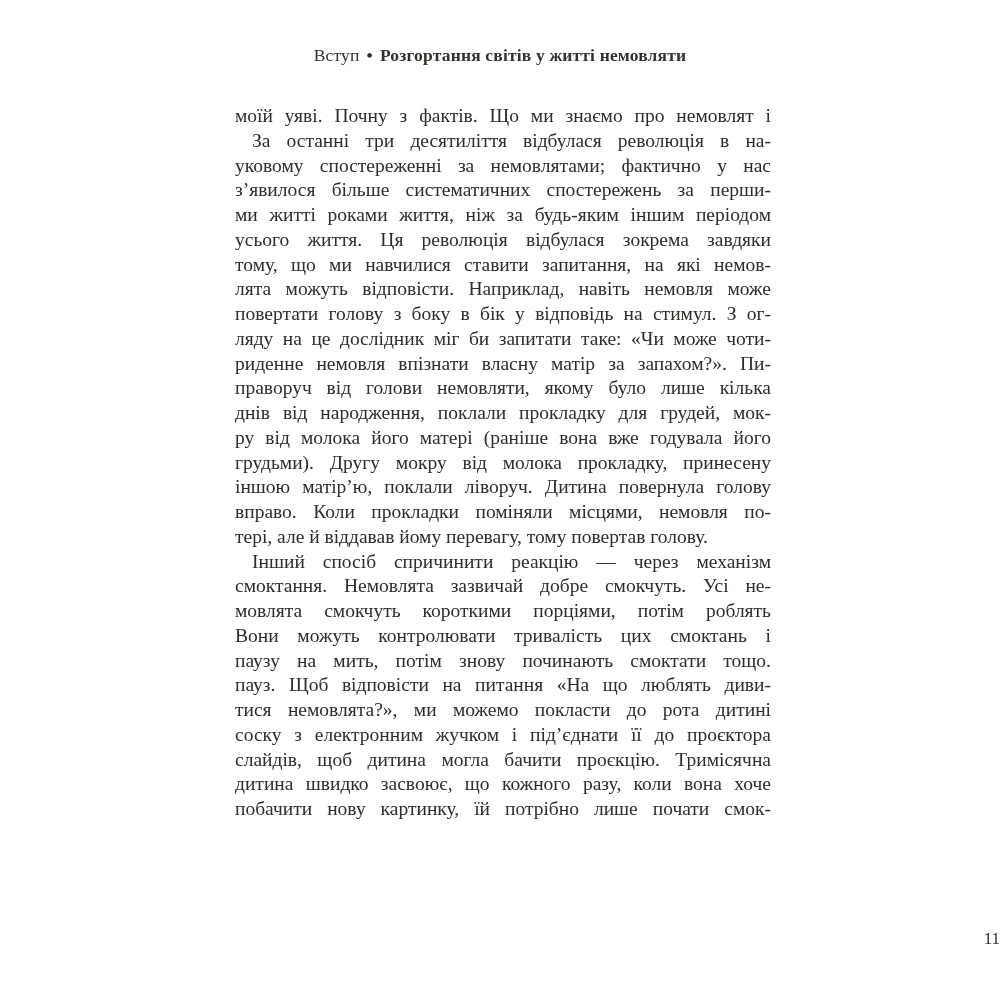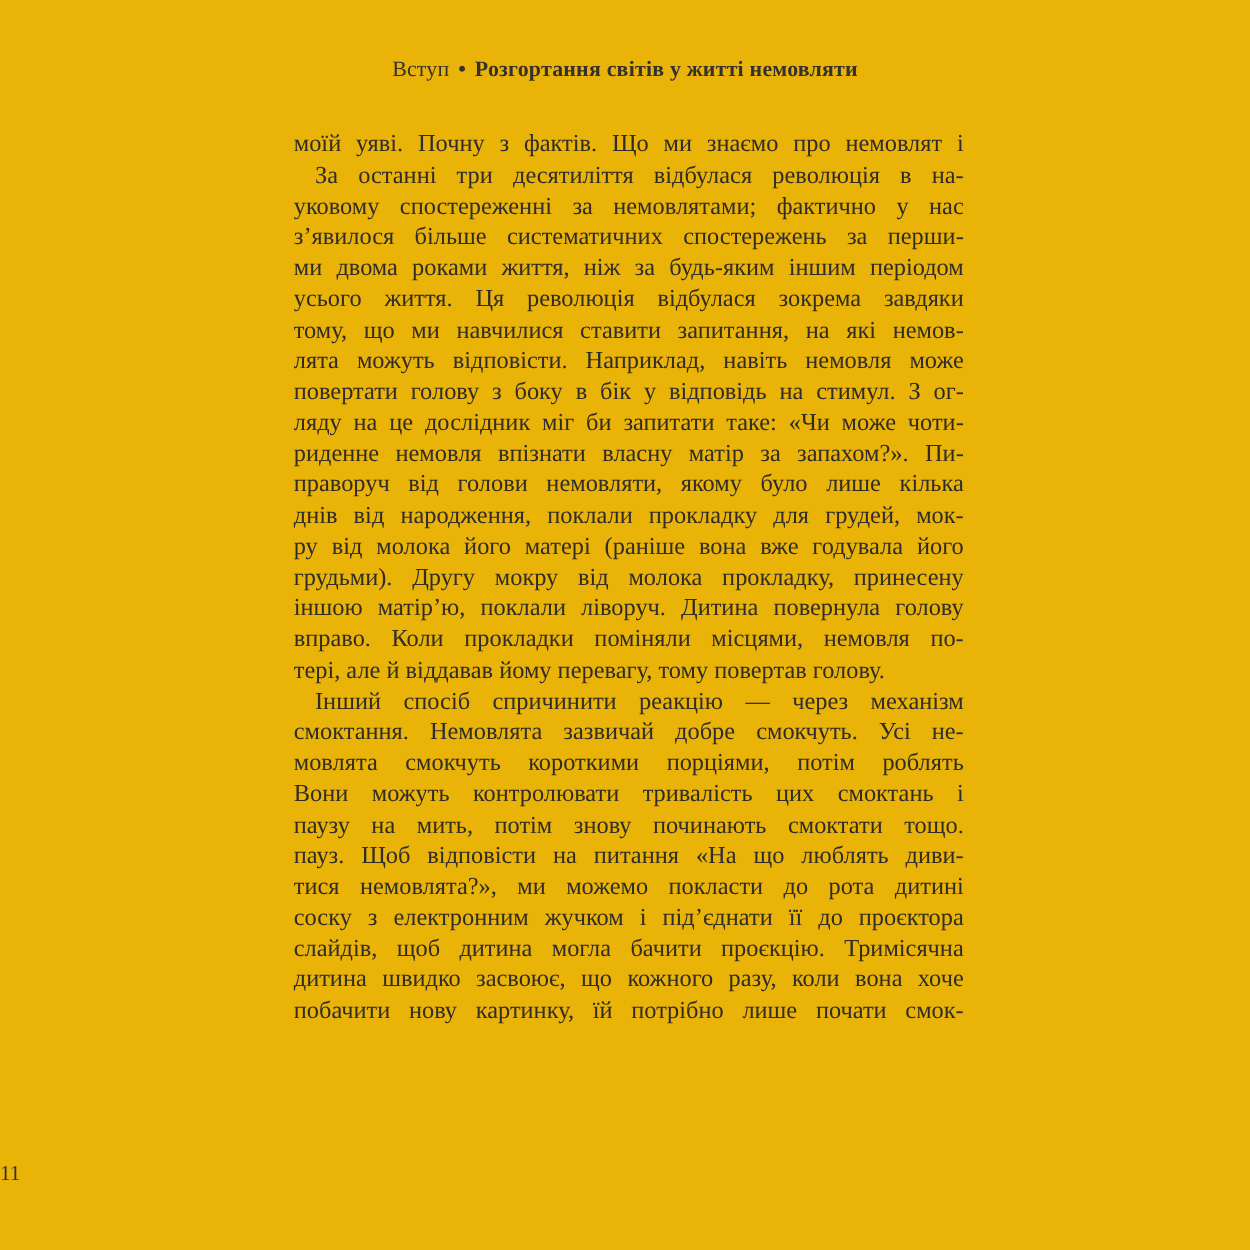--- a/index.html
+++ b/index.html
@@ -50,43 +50,43 @@
     text-indent: 17px;
   }
   .line.para-last {
     text-align-last: left;
   }
   .page-number {
     position: absolute;
     top: 929px;
     left: 0;
     width: 100%;
-    text-align: left;
+    text-align: right;
     font-size: 17px;
     color: #35322e;
   }
 </style>
 </head>
 <body>
 
-<div class="page" style="background: #eab308; color: rgb(47, 44, 41);">
+<div class="page" style="background: #ffffff; color: rgb(47, 44, 41);">
 
   <header class="running-head">
     <span>Вступ</span><span class="sep">•</span><span class="chapter-title">Розгортання світів у житті немовляти</span>
   </header>
 
   <main class="text-block" id="text-block">
       <div>
         <div class="line">моїй уяві. Почну з фактів. Що ми знаємо про немовлят і</div>
       </div>
       <div>
         <div class="line indent">За останні три десятиліття відбулася революція в на-</div>
         <div class="line">уковому спостереженні за немовлятами; фактично у нас</div>
         <div class="line">з’явилося більше систематичних спостережень за перши-</div>
-        <div class="line">ми двома роками життя, ніж за будь-яким іншим періодом</div>
+        <div class="line">ми житті роками життя, ніж за будь-яким іншим періодом</div>
         <div class="line">усього життя. Ця революція відбулася зокрема завдяки</div>
         <div class="line">тому, що ми навчилися ставити запитання, на які немов-</div>
         <div class="line">лята можуть відповісти. Наприклад, навіть немовля може</div>
         <div class="line">повертати голову з боку в бік у відповідь на стимул. З ог-</div>
         <div class="line">ляду на це дослідник міг би запитати таке: «Чи може чоти-</div>
         <div class="line">риденне немовля впізнати власну матір за запахом?». Пи-</div>
         <div class="line">праворуч від голови немовляти, якому було лише кілька</div>
         <div class="line">днів від народження, поклали прокладку для грудей, мок-</div>
         <div class="line">ру від молока його матері (раніше вона вже годувала його</div>
         <div class="line">грудьми). Другу мокру від молока прокладку, принесену</div>

